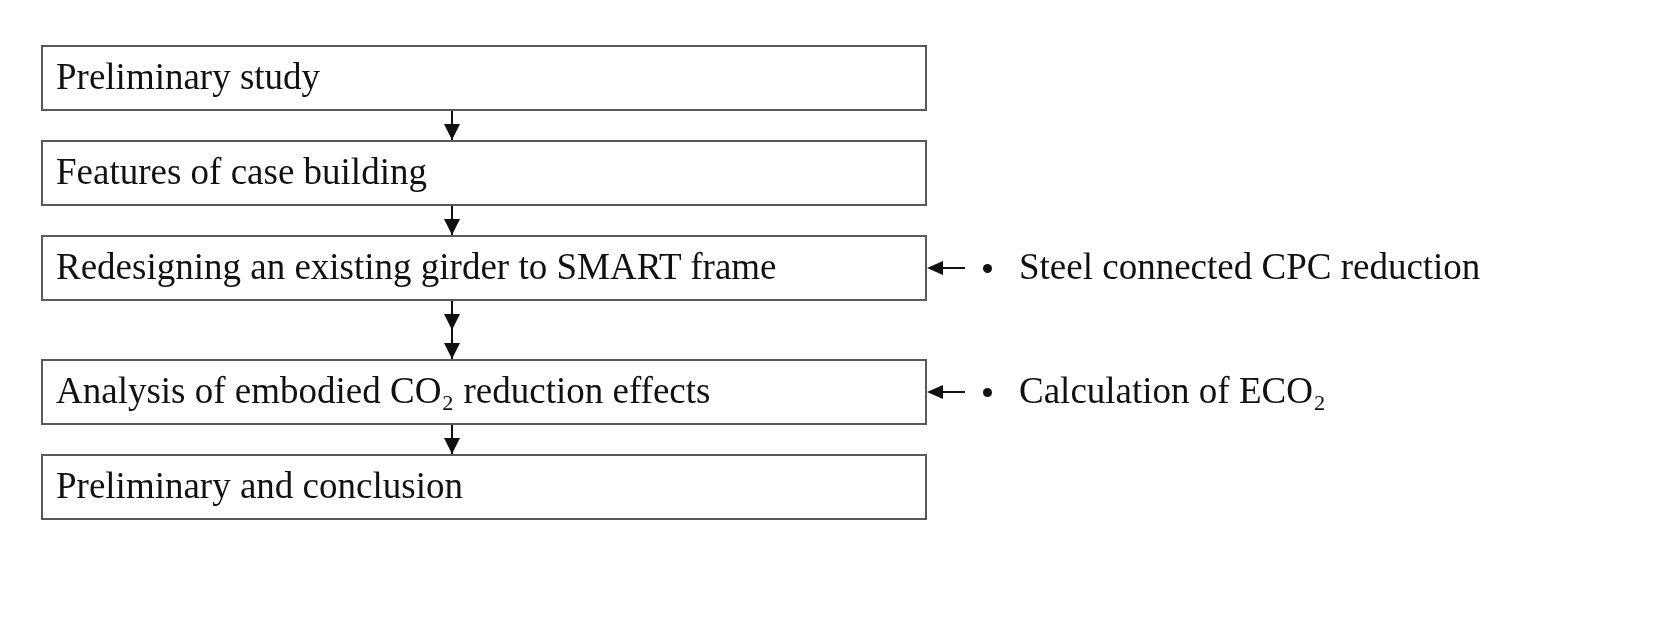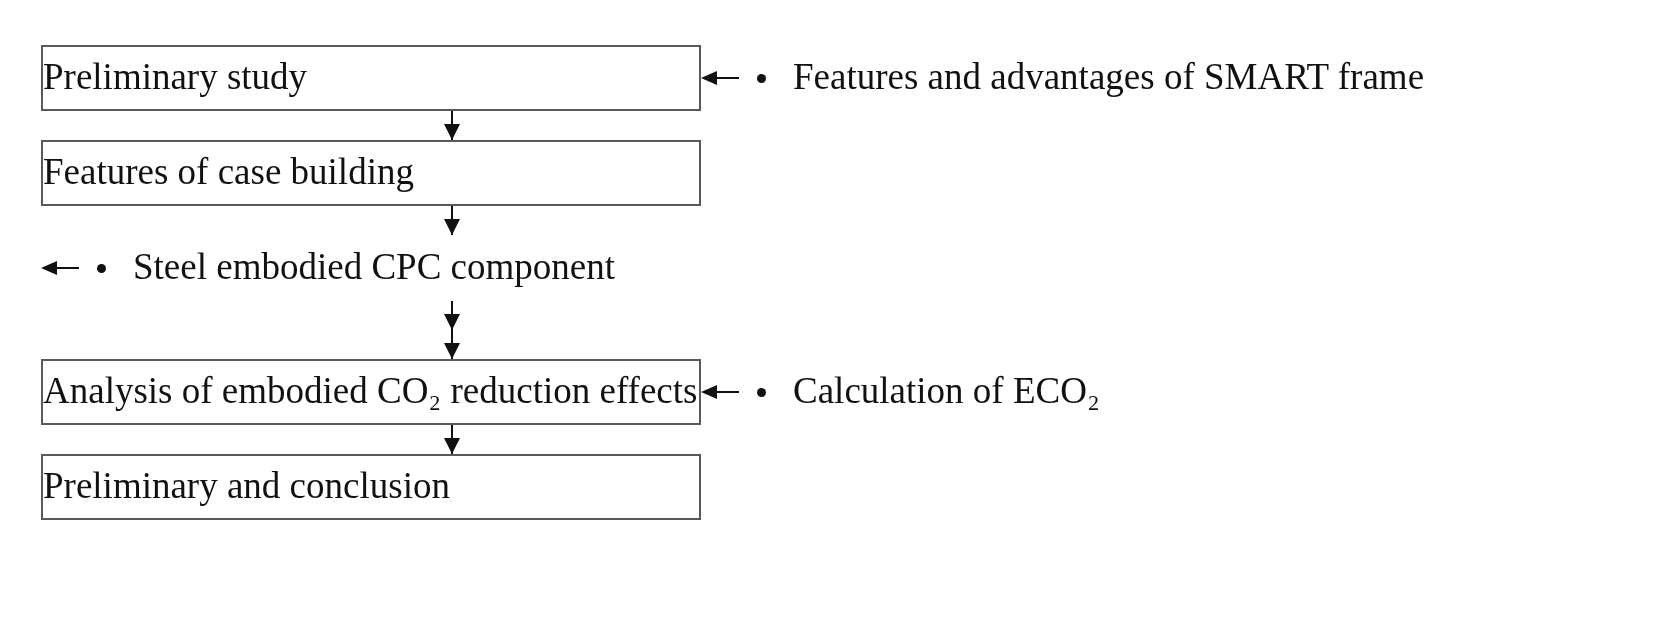--- a/index.html
+++ b/index.html
@@ -23,27 +23,27 @@
     display: flex;
     flex-direction: column;
   }
   .row {
     display: flex;
     align-items: center;
     height: 66px;
   }
   .box {
     box-sizing: border-box;
-    width: 660px;
+    width: 886px;
     height: 66px;
     border: 2px solid var(--border-color, #595959);
     background: #ffffff;
     display: flex;
     align-items: center;
-    padding-left: 0;
+    padding-left: 13px;
     flex: 0 0 auto;
   }
   .box-label {
     font-size: 37px;
     line-height: 1;
     white-space: nowrap;
     padding-bottom: 4px;
   }
   
   .connector {
@@ -115,52 +115,47 @@
 </head>
 <body>
 
 <div class="figure">
   <div class="flow">
 
     <div class="row">
       <div class="box">
         <span class="box-label">Preliminary study</span>
       </div>
-      <div class="annot">
-        <span class="harrow">
-            <span class="hhead"></span>
-            <span class="htail"></span>
-          </span>
-        <span class="bullet"></span>
-        <span class="note">Features and advantages of SMART frame</span>
-      </div>
     </div>
     <div class="connector">
         <span class="vline"></span>
         <span class="vhead"></span>
       </div>
 
     <div class="row">
       <div class="box">
         <span class="box-label">Features of case building</span>
       </div>
     </div>
     <div class="connector">
         <span class="vline"></span>
         <span class="vhead"></span>
       </div>
 
     <div class="row">
+      <div class="box">
+        <span class="box-label">Redesigning an existing girder to SMART frame</span>
+      </div>
       <div class="annot">
         <span class="harrow">
             <span class="hhead"></span>
             <span class="htail"></span>
           </span>
         <span class="bullet"></span>
-        <span class="note">Steel embodied CPC component</span>
+        <span class="note">Steel connected CPC reduction</span>
       </div>
     </div>
     <div class="connector">
         <span class="vline"></span>
         <span class="vhead"></span>
       </div>
 
     <div class="connector">
         <span class="vline"></span>
         <span class="vhead"></span>

